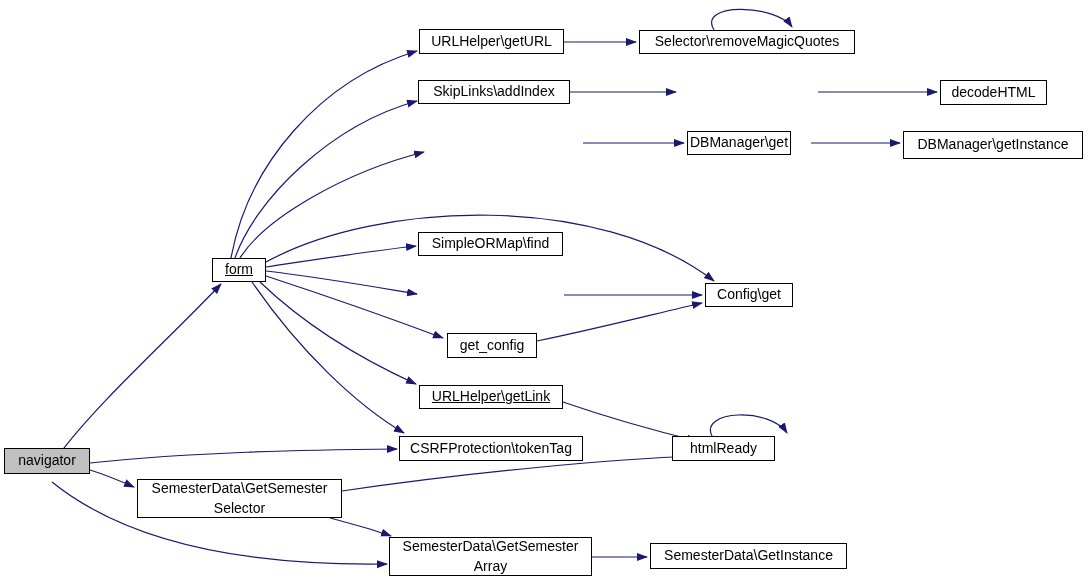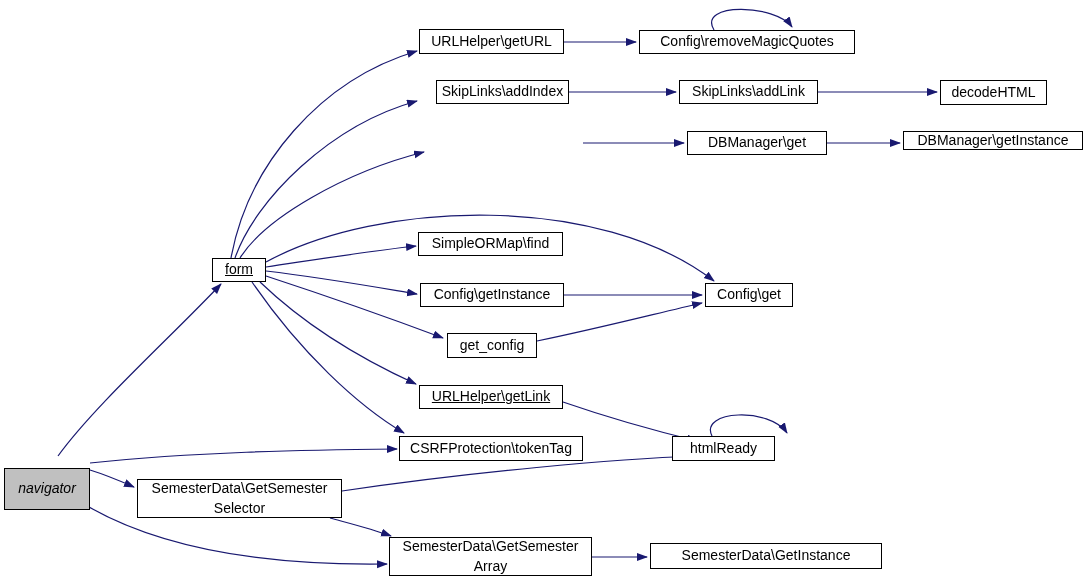--- a/index.html
+++ b/index.html
@@ -66,34 +66,32 @@
       <path d="M583,143 L684,143" class="edge" marker-end="url(#arrowhead)"></path>
       <path d="M811,143 L900,143" class="edge" marker-end="url(#arrowhead)"></path>
       <path d="M564,295 L702,295" class="edge" marker-end="url(#arrowhead)"></path>
       <path d="M537,341 C600,328 658,313 702,303" class="edge" marker-end="url(#arrowhead)"></path>
       <path d="M563,402 C615,420 660,432 697,441" class="edge" marker-end="url(#arrowhead)"></path>
       <path d="M712,436 C699,410 770,407 787,433" class="edge" marker-end="url(#arrowhead)"></path>
       <path d="M342,491 C470,472 615,459 697,456" class="edge" marker-end="url(#arrowhead)"></path>
       <path d="M330,518 C352,524 372,529 391,536" class="edge" marker-end="url(#arrowhead)"></path>
       <path d="M592,557 L647,557" class="edge" marker-end="url(#arrowhead)"></path>
     </svg>
-<div class="node highlight" style="left: 4px; top: 468px; width: 86px; height: 42px; font-style: italic;">navigator</div>
+<div class="node highlight" style="left: 4px; top: 448px; width: 86px; height: 26px;">navigator</div>
     <div class="node" style="left: 212px; top: 258px; width: 54px; height: 24px; text-decoration: underline;">form</div>
     <div class="node" style="left: 419px; top: 29px; width: 145px; height: 25px;">URLHelper\getURL</div>
-    <div class="node" style="left: 639px; top: 30px; width: 216px; height: 24px;">Config\removeMagicQuotes</div>
-    <div class="node" style="left: 418px; top: 80px; width: 133px; height: 24px; margin-left: 18px;">SkipLinks\addIndex</div>
-    <div class="node" style="left: 679px; top: 80px; width: 139px; height: 24px;">SkipLinks\addLink</div>
+    <div class="node" style="left: 639px; top: 30px; width: 216px; height: 24px;">Selector\removeMagicQuotes</div>
+    <div class="node" style="left: 418px; top: 80px; width: 152px; height: 24px;">SkipLinks\addIndex</div>
     <div class="node" style="left: 940px; top: 80px; width: 107px; height: 25px;">decodeHTML</div>
-    <div class="node" style="left: 687px; top: 131px; width: 140px; height: 24px;">DBManager\get</div>
-    <div class="node" style="left: 903px; top: 131px; width: 180px; height: 19px;">DBManager\getInstance</div>
+    <div class="node" style="left: 687px; top: 131px; width: 104px; height: 24px;">DBManager\get</div>
+    <div class="node" style="left: 903px; top: 131px; width: 180px; height: 28px;">DBManager\getInstance</div>
     <div class="node" style="left: 418px; top: 232px; width: 145px; height: 24px;">SimpleORMap\find</div>
-    <div class="node" style="left: 420px; top: 283px; width: 144px; height: 24px;">Config\getInstance</div>
     <div class="node" style="left: 705px; top: 283px; width: 88px; height: 24px;">Config\get</div>
     <div class="node" style="left: 447px; top: 333px; width: 90px; height: 25px;">get_config</div>
     <div class="node" style="left: 419px; top: 385px; width: 144px; height: 24px; text-decoration: underline;">URLHelper\getLink</div>
     <div class="node" style="left: 399px; top: 436px; width: 184px; height: 25px;">CSRFProtection\tokenTag</div>
     <div class="node" style="left: 672px; top: 436px; width: 103px; height: 25px;">htmlReady</div>
     <div class="node" style="left: 137px; top: 479px; width: 205px; height: 39px;">SemesterData\GetSemester
 Selector</div>
     <div class="node" style="left: 389px; top: 537px; width: 203px; height: 39px;">SemesterData\GetSemester
 Array</div>
-    <div class="node" style="left: 650px; top: 543px; width: 232px; height: 26px;">SemesterData\GetInstance</div>
+    <div class="node" style="left: 650px; top: 543px; width: 197px; height: 26px;">SemesterData\GetInstance</div>
   </div>
 
 </body></html>

